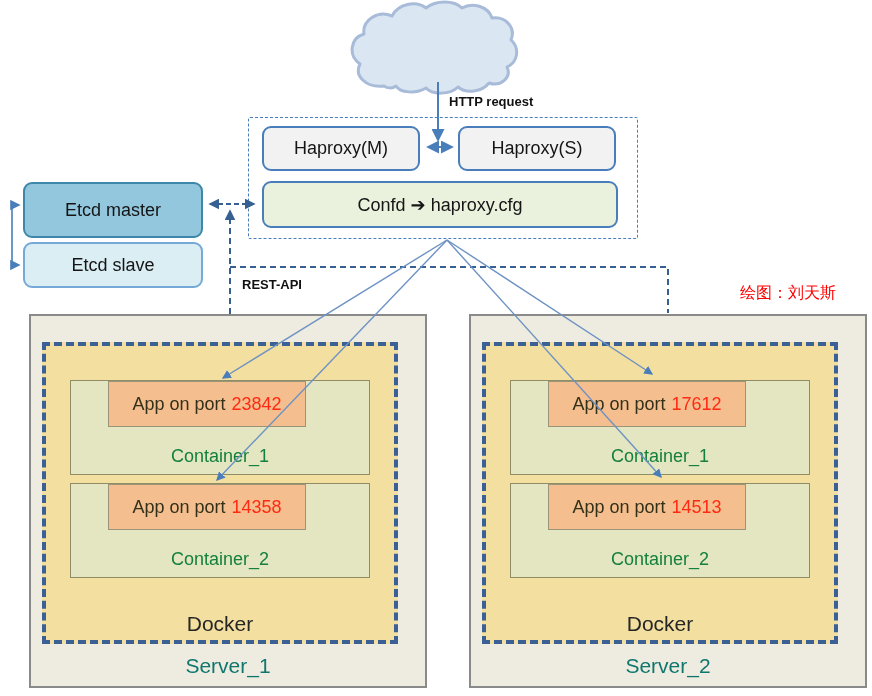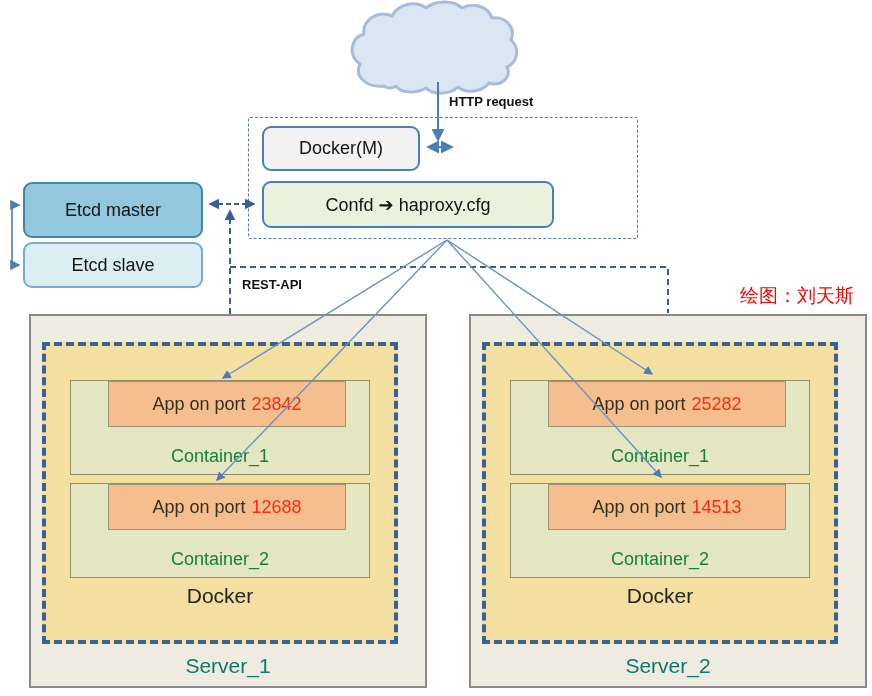--- a/index.html
+++ b/index.html
@@ -11,56 +11,56 @@
   .abs{position:absolute;box-sizing:border-box;}
   
   .rbox{
     position:absolute;box-sizing:border-box;border-radius:9px;
     display:flex;align-items:center;justify-content:center;
     font-size:18px;color:#151515;z-index:2;
   }
   #groupBox{left:248px;top:117px;width:390px;height:122px;border:1px dashed #4a7ebb;border-radius:2px;z-index:1;}
   #haproxyM{left:262px;top:126px;width:158px;height:45px;background:#f2f2f2;border:2px solid #4a7ebb;}
   #haproxyS{left:458px;top:126px;width:158px;height:45px;background:#f2f2f2;border:2px solid #4a7ebb;}
-  #confd{left:262px;top:181px;width:292px;height:47px;background:#eaf1dd;border:2px solid #4a7ebb;}
+  #confd{left:262px;top:181px;width:356px;height:47px;background:#eaf1dd;border:2px solid #4a7ebb;}
   #etcdMaster{left:23px;top:182px;width:180px;height:56px;background:#92c7de;border:2px solid #3e87a8;}
   #etcdSlave{left:23px;top:242px;width:180px;height:46px;background:#dbeef4;border:2px solid #74a9d8;}
   
   .small-label{position:absolute;font-size:13px;font-weight:bold;color:#111;z-index:3;}
   #httpLabel{left:449px;top:94px;}
   #restLabel{left:242px;top:277px;}
-  #credit{position:absolute;left:740px;top:283px;font-size:19px;color:#ff0000;z-index:3;white-space:nowrap;}
+  #credit{position:absolute;left:740px;top:283px;font-size:16px;color:#ff0000;z-index:3;white-space:nowrap;}
   
   .server{
     position:absolute;top:314px;width:398px;height:374px;box-sizing:border-box;
     background:#eeebe0;border:2px solid #8a8a8a;z-index:2;
   }
   #server1{left:29px;} #server2{left:469px;}
   .docker{
     position:absolute;left:11px;top:26px;width:356px;height:302px;box-sizing:border-box;
     background:#f3df9f;border:4px dashed #3a6096;
   }
   .container-box{
     position:absolute;left:24px;width:300px;height:95px;box-sizing:border-box;
     background:#e3e6c1;border:1px solid #8f8c66;
   }
   .c1{top:34px;} .c2{top:137px;}
   .app-box{
-    position:absolute;left:37px;top:0px;width:238px;height:46px;box-sizing:border-box;
+    position:absolute;left:37px;top:0px;width:198px;height:46px;box-sizing:border-box;
     background:#f5be8e;border:1px solid #9a9478;
     display:flex;align-items:center;justify-content:center;gap:6px;
     font-size:18px;color:#33301a;white-space:nowrap;
   }
   .port{color:#ff2a12;}
   .container-label{
     position:absolute;bottom:7px;left:0;right:0;text-align:center;
     font-size:18px;color:#15803d;
   }
   .docker-label{
-    position:absolute;bottom:32px;left:0;right:0;text-align:center;
+    position:absolute;bottom:4px;left:0;right:0;text-align:center;
     font-size:21px;color:#262626;
   }
   .server-label{
     position:absolute;bottom:8px;left:0;right:0;text-align:center;
     font-size:21px;color:#0f766e;
   }
 </style>
 </head>
 <body>
 
@@ -100,21 +100,24 @@
     <line x1="447" y1="240" x2="652" y2="374" stroke="#6d92c4" stroke-width="1.4" marker-end="url(#mB)"></line>
     <line x1="447" y1="240" x2="661" y2="477" stroke="#6d92c4" stroke-width="1.4" marker-end="url(#mB)"></line>
   </svg>
 
   <div class="small-label" id="httpLabel">HTTP request</div>
   <div class="small-label" id="restLabel">REST-API</div>
   <div id="credit">绘图：刘天斯</div>
 
   <div class="abs" id="groupBox"></div>
   <div class="rbox" id="haproxyM">
-    <span>Docker(M)</span>
+    <span>Haproxy(M)</span>
+  </div>
+  <div class="rbox" id="haproxyS">
+    <span>Haproxy(S)</span>
   </div>
   <div class="rbox" id="confd">
     <span>Confd ➔ haproxy.cfg</span>
   </div>
 
   <div class="rbox" id="etcdMaster">
     <span>Etcd master</span>
   </div>
   <div class="rbox" id="etcdSlave">
     <span>Etcd slave</span>
@@ -125,35 +128,35 @@
       <div class="container-box c1">
         <div class="app-box">
           <span>App on port</span>
           <span class="port">23842</span>
         </div>
         <div class="container-label">Container_1</div>
       </div>
       <div class="container-box c2">
         <div class="app-box">
           <span>App on port</span>
-          <span class="port">12688</span>
+          <span class="port">14358</span>
         </div>
         <div class="container-label">Container_2</div>
       </div>
       <div class="docker-label">Docker</div>
     </div>
     <div class="server-label">Server_1</div>
   </div>
 
   <div class="server" id="server2">
     <div class="docker">
       <div class="container-box c1">
         <div class="app-box">
           <span>App on port</span>
-          <span class="port">25282</span>
+          <span class="port">17612</span>
         </div>
         <div class="container-label">Container_1</div>
       </div>
       <div class="container-box c2">
         <div class="app-box">
           <span>App on port</span>
           <span class="port">14513</span>
         </div>
         <div class="container-label">Container_2</div>
       </div>

